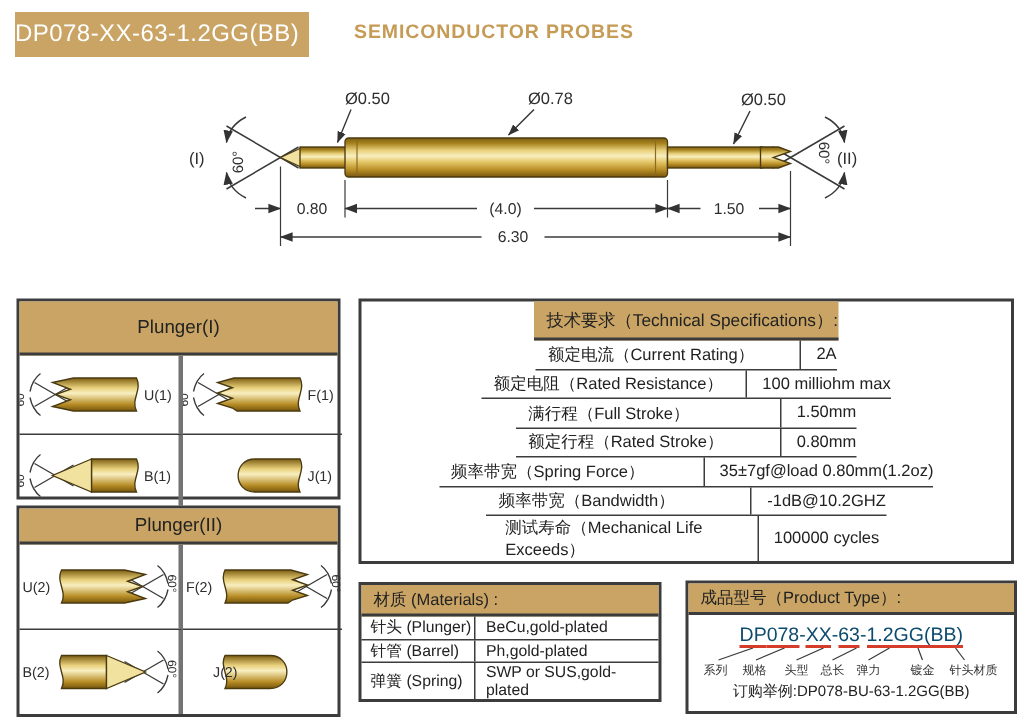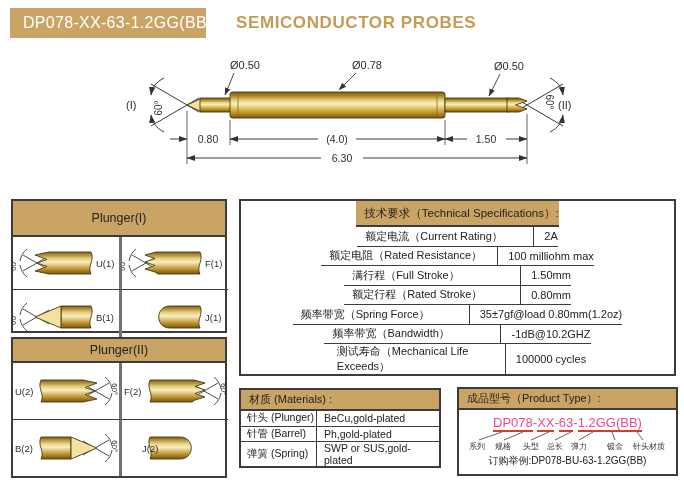--- a/index.html
+++ b/index.html
@@ -1,23 +1,23 @@
 <!DOCTYPE html>
 <html><head>
 <meta charset="utf-8">
 <style>
   * { margin:0; padding:0; box-sizing:border-box; }
   html,body { background:#ffffff; font-family:"Liberation Sans", sans-serif; }
   #page { position:relative; width:684px; height:482px; background:#fff; overflow:hidden; color:#222; }
 
   
   .hdr-box { position:absolute; left:10px; top:8px; width:196px; height:30px;
-    background:#C9A464; color:#fff; font-size:16px; line-height:30px; padding-left:13px;
+    background:#C9A464; color:#fff; font-size:16px; line-height:30px; 
     letter-spacing:.3px; white-space:nowrap; }
-  .brand { position:absolute; left:236px; top:13px; font-size:17px; font-weight:bold;
+  .brand { position:absolute; left:236px; top:13px; font-size:13px; font-weight:bold;
     color:#C59B55; letter-spacing:.6px; }
 
   
   .drawing { position:absolute; left:108px; top:48px; }
 
   
   .panel { position:absolute; border:2px solid #3C3C3C; background:#fff; }
   .panel-hd { background:#C9A464; border-bottom:2px solid #3C3C3C; color:#222;
     display:flex; align-items:center; }
   .panel-hd.center { justify-content:center; }
@@ -42,21 +42,21 @@
   
   .mat { left:239px; top:388px; width:202px; height:80px; display:flex; flex-direction:column; }
   .mat .panel-hd { height:21px; font-size:11px; }
   .mat .tlab { width:76px; padding-left:6px; }
   .mat .trow { font-size:10.5px; }
   .mat .tval { padding-left:7px; }
 
   
   .prod { left:457px; top:387px; width:221px; height:89px; }
   .prod .panel-hd { height:21px; font-size:11px; }
-  .model-line { display:flex; justify-content:center; margin-top:5px; font-size:13px; color:#ec4899; white-space:pre; }
+  .model-line { display:flex; justify-content:center; margin-top:5px; font-size:13px; color:#0c4a6e; white-space:pre; }
   .seg { display:inline-block; }
   .seg.u { border-bottom:2px solid #D53C2A; }
   .diag { display:block; margin:0 auto; }
   .plabels { position:relative; height:10px; }
   .plabels span { position:absolute; top:0; font-size:8px; color:#333; white-space:nowrap; }
   .order { text-align:center; font-size:10px; color:#222; margin-top:3px; }
 
   svg text { fill:#2e2e2e; }
 </style>
 </head>

